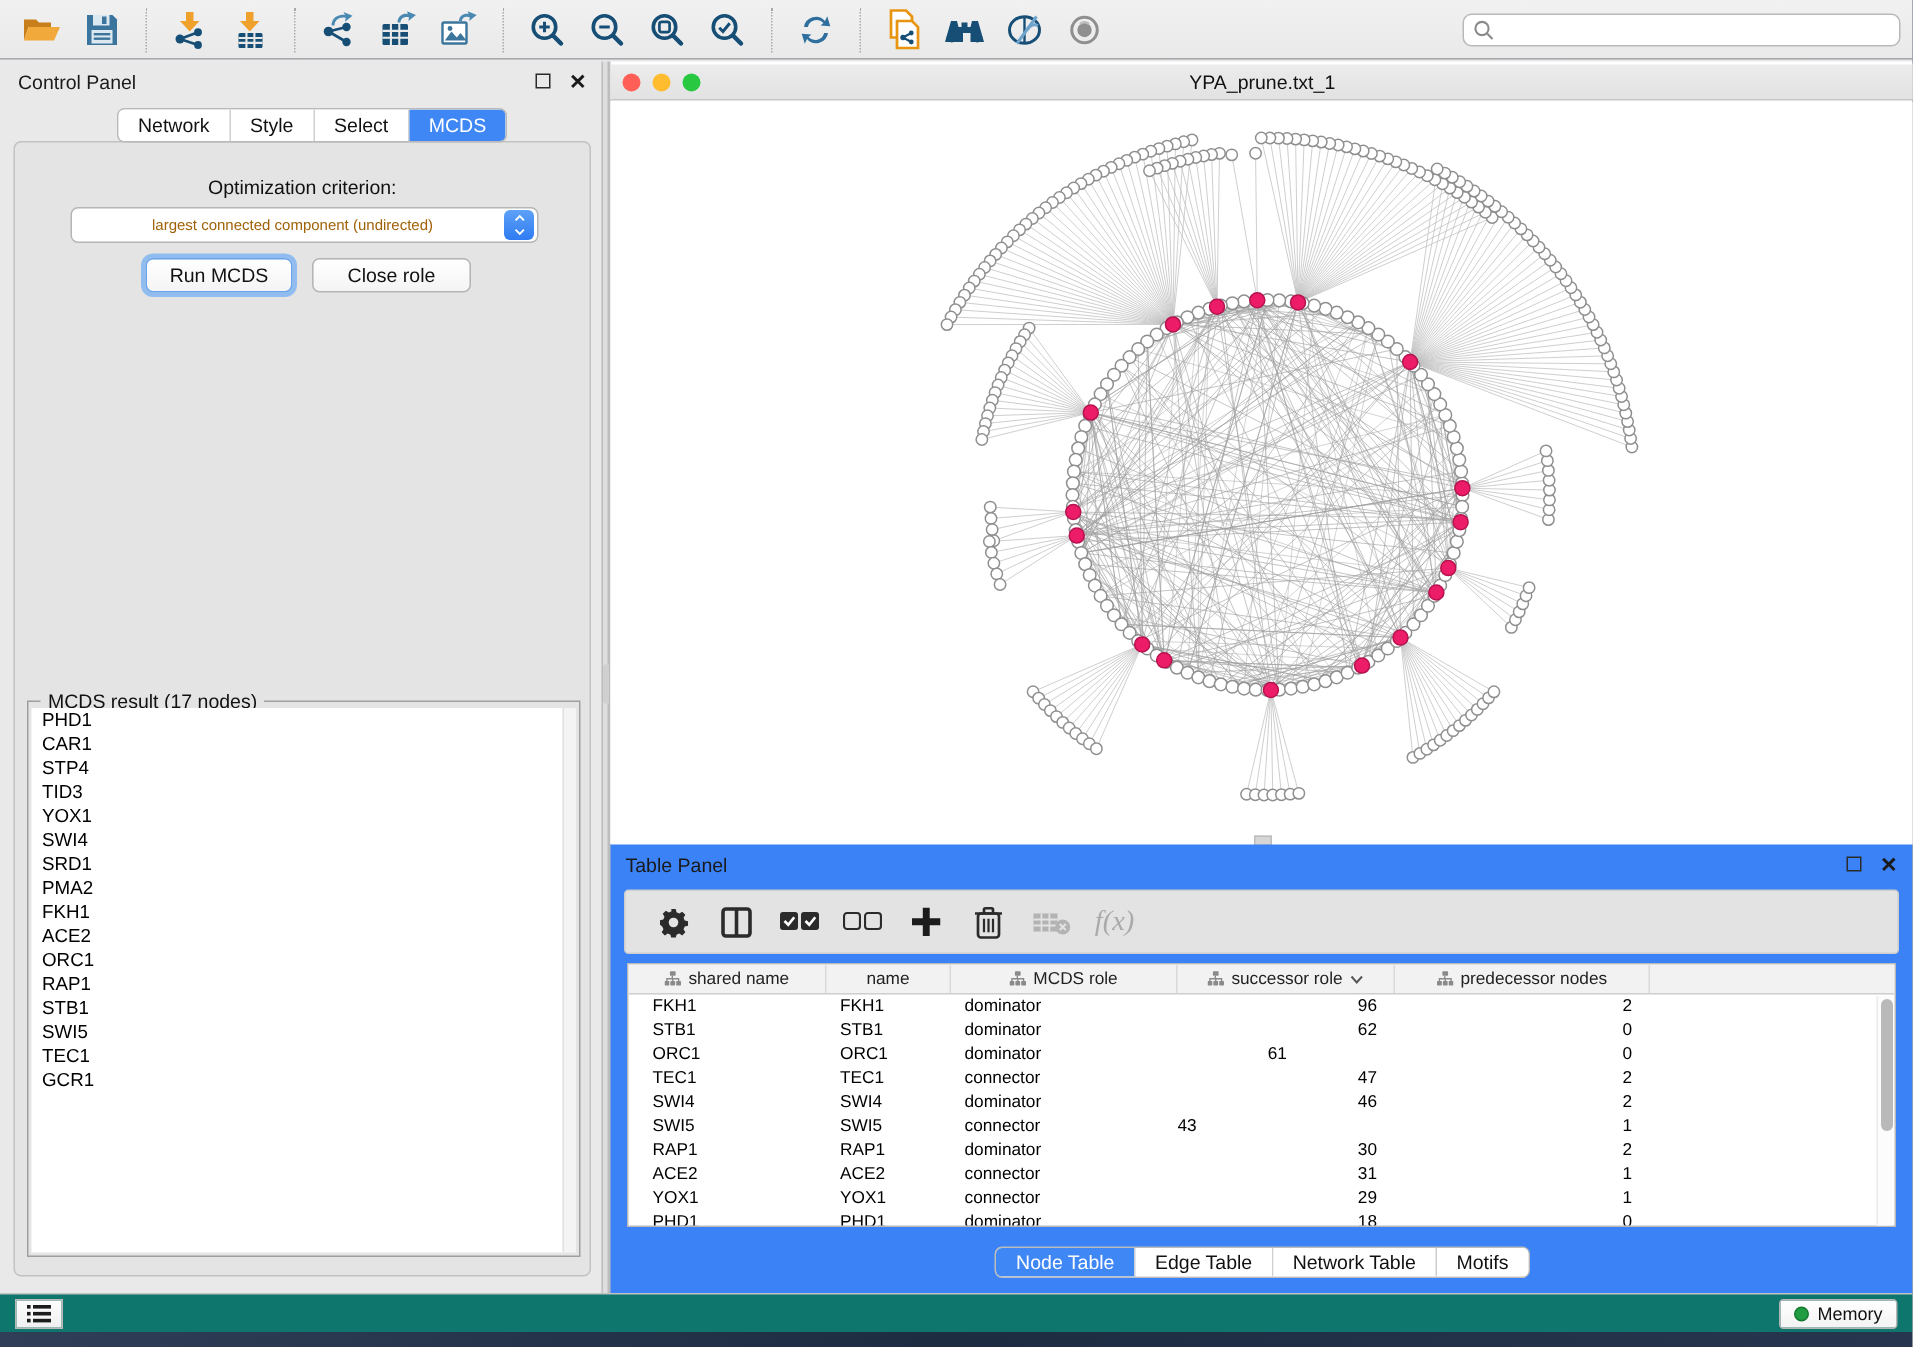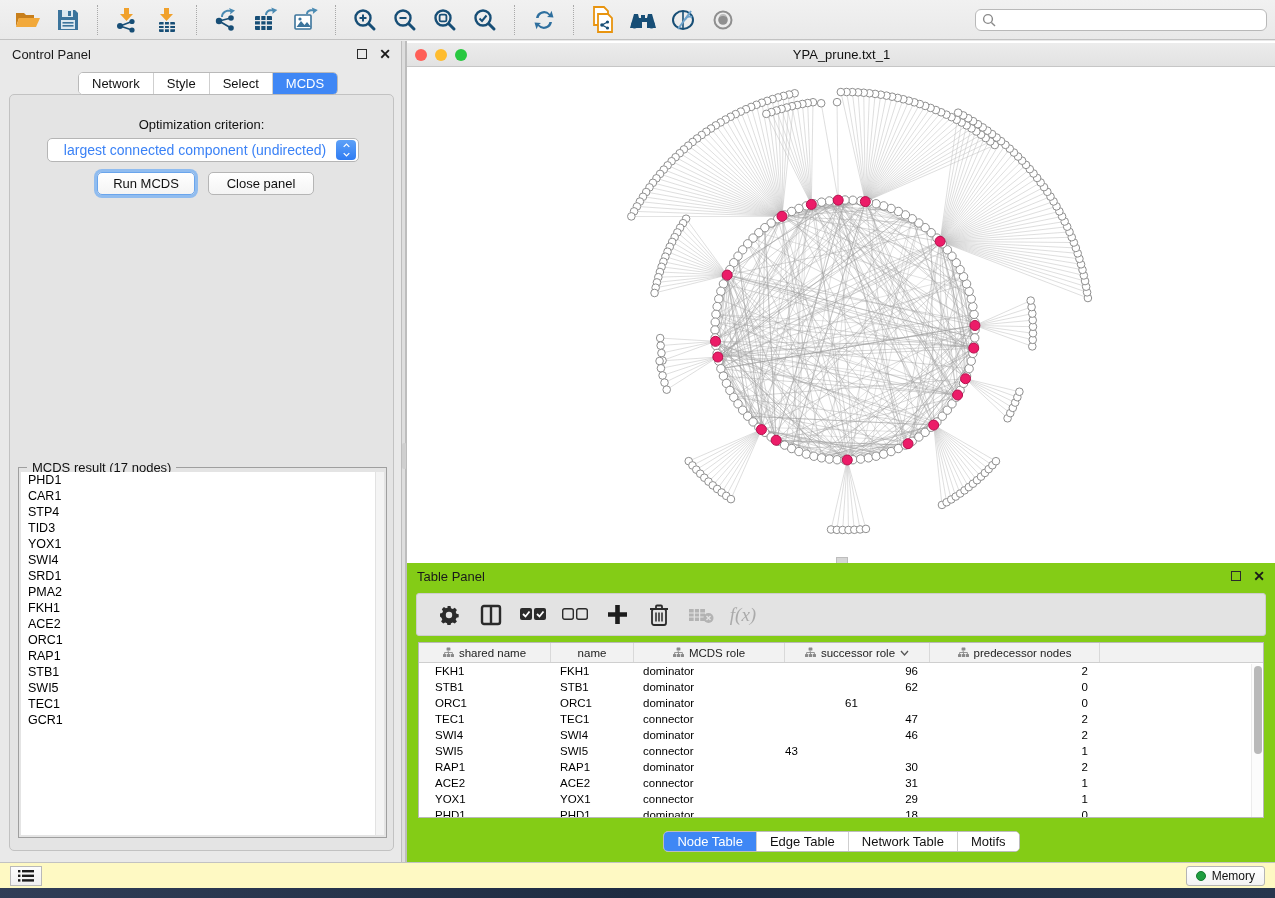--- a/index.html
+++ b/index.html
@@ -30,55 +30,55 @@
   .panel-head .spacer { flex:1; }
   .float-box { width:10px; height:10px; border:1.6px solid #2b2b2b; margin-right:12px; }
   .close-x { font-size:14px; font-weight:bold; color:#1a1a1a; line-height:10px; }
   #cp-tabs { position:absolute; left:76px; top:31px; height:23px; display:flex; border:1px solid #b9b9b9; border-radius:5px; overflow:hidden; background:#fff; z-index:3; }
   .seg { min-width:56px; padding:0 13px; display:flex; align-items:center; justify-content:center; font-size:13px; color:#111; background:#fff; border-right:1px solid #cfcfcf; }
   .seg:last-child { border-right:none; }
   .seg.active { background:#3f87f5; color:#fff; }
   #cp-content { position:absolute; left:7px; top:53px; width:385px; height:757px; background:#e4e4e4; border:1px solid #c2c2c2; border-radius:5px; }
   #opt-label { position:absolute; left:0; top:22px; width:100%; text-align:center; font-size:13px; color:#111; }
   #criterion { position:absolute; left:37px; top:43px; width:312px; height:24px; background:#fff; border:1px solid #b5b5b5; border-radius:5px; display:flex; align-items:center; }
-  #criterion .val { flex:1; text-align:center; font-size:14px; color:#3b82f6; padding-left:6px; }
+  #criterion .val { flex:1; text-align:center; font-size:10px; color:#a16207; padding-left:6px; }
   #criterion .step { width:20px; height:20px; margin-right:2px; border-radius:4px; background:linear-gradient(#5ea1f7,#2f7cf3); display:flex; flex-direction:column; align-items:center; justify-content:center; gap:2px; }
   .btn { position:absolute; height:23px; background:linear-gradient(#ffffff,#f4f4f4); border:1px solid #b5b5b5; border-radius:5px; font-size:13px; color:#111; display:flex; align-items:center; justify-content:center; }
   #run-btn { left:87px; top:77px; width:98px; box-shadow:0 0 0 3px rgba(98,166,245,.65); border-color:#6aa5ec; }
   #close-btn { left:198px; top:77px; width:106px; }
   #mcds-group { position:absolute; left:8px; top:372px; width:369px; height:371px; border:1px solid #9f9f9f; }
   #mcds-title { position:absolute; left:8px; top:-8px; background:#e4e4e4; padding:0 5px; font-size:13px; color:#111; }
   #mcds-list { position:absolute; left:2px; top:4px; width:355px; height:363px; background:#fff; overflow:hidden; }
   .list-item { font-size:12.5px; color:#000; line-height:16px; padding-left:7px; }
   #mcds-scroll { position:absolute; right:2px; top:4px; width:9px; height:363px; background:#f4f4f4; border-left:1px solid #e2e2e2; }
 
   
   #net-panel { left:406px; top:41px; width:869px; height:522px; background:#fff; border-left:1px solid #bdbdbd; }
   #net-titlebar { position:absolute; left:0; top:2px; width:869px; height:24px; background:linear-gradient(#ececec,#e2e2e2); border-bottom:1px solid #c6c6c6; display:flex; align-items:center; }
   .light { width:12px; height:12px; border-radius:50%; margin-left:8px; }
   #net-title { position:absolute; width:100%; text-align:center; font-size:13px; color:#111; }
   #net-canvas { position:absolute; left:0; top:27px; width:869px; height:495px; background:#fff; }
 
   
-  #table-panel { left:406px; top:563px; width:869px; height:299px; background:#84cc16; border-left:1px solid #bdbdbd; }
+  #table-panel { left:406px; top:563px; width:869px; height:299px; background:#3b82f6; border-left:1px solid #bdbdbd; }
   #tp-toolbar { position:absolute; left:9px; top:30px; width:850px; height:43px; background:#e3e3e3; border:1px solid #cdcdcd; border-radius:3px; display:flex; align-items:center; padding-left:14px; }
   .tpbtn { width:36px; height:34px; display:flex; align-items:center; justify-content:center; margin-right:6px; }
   #fx { font-family:"Liberation Serif", serif; font-style:italic; font-size:19px; color:#aaa; }
   #tbl { position:absolute; left:11px; top:79px; width:846px; height:176px; background:#fff; border:1px solid #b9b9b9; overflow:hidden; }
   #thead { display:flex; height:20px; background:#f2f2f2; border-bottom:1px solid #cfcfcf; }
   .th { display:flex; align-items:center; justify-content:center; gap:5px; font-size:11.5px; color:#222; border-right:1px solid #d9d9d9; position:relative; }
   .trow { display:flex; height:16px; align-items:center; }
   .td { font-size:11.5px; color:#000; white-space:nowrap; overflow:hidden; }
   #tbl-scroll { position:absolute; right:1px; top:21px; width:11px; height:154px; background:#fcfcfc; border-left:1px solid #ececec; }
   #tbl-thumb { position:absolute; left:1.5px; top:2px; width:8px; height:88px; background:#b9b9b9; border-radius:4px; }
   #tp-tabs { position:absolute; left:0; top:268px; width:869px; display:flex; justify-content:center; }
   #tp-tabs-inner { display:flex; border:1px solid #bcbcbc; border-radius:5px; overflow:hidden; background:#fff; height:21px; }
 
   
-  #statusbar { left:0; top:862px; width:1275px; height:26px; background:#fef9c3; border-top:1px solid #c2c2c2; display:flex; align-items:center; padding:0 10px; }
+  #statusbar { left:0; top:862px; width:1275px; height:26px; background:#0f766e; border-top:1px solid #c2c2c2; display:flex; align-items:center; padding:0 10px; }
   #list-btn { width:32px; height:20px; background:linear-gradient(#fdfdfd,#f0f0f0); border:1px solid #b9b9b9; display:flex; align-items:center; justify-content:center; }
   #memory-btn { margin-left:auto; height:20px; background:linear-gradient(#ffffff,#f3f3f3); border:1px solid #b5b5b5; border-radius:3px; display:flex; align-items:center; padding:0 9px; gap:6px; font-size:12px; color:#111; }
   #mem-dot { width:10px; height:10px; border-radius:50%; background:#1f9d40; border:1px solid #157a30; }
   .chev { width:7px; height:7px; }
 </style>
 </head>
 <body>
 
 <div id="toolbar" class="abs">
   <div class="tbtn">
@@ -247,21 +247,21 @@
       <span class="step">
         <svg class="chev" viewBox="0 0 10 6">
             <path d="M1 5 L5 1 L9 5" fill="none" stroke="#fff" stroke-width="1.8"></path>
           </svg>
         <svg class="chev" viewBox="0 0 10 6">
             <path d="M1 1 L5 5 L9 1" fill="none" stroke="#fff" stroke-width="1.8"></path>
           </svg>
       </span>
     </div>
     <div class="btn" id="run-btn">Run MCDS</div>
-    <div class="btn" id="close-btn">Close panel</div>
+    <div class="btn" id="close-btn">Close role</div>
     <div id="mcds-group">
       <div id="mcds-title">MCDS result (17 nodes)</div>
       <div id="mcds-list">
           <div class="list-item">PHD1</div>
           <div class="list-item">CAR1</div>
           <div class="list-item">STP4</div>
           <div class="list-item">TID3</div>
           <div class="list-item">YOX1</div>
           <div class="list-item">SWI4</div>
           <div class="list-item">SRD1</div>

